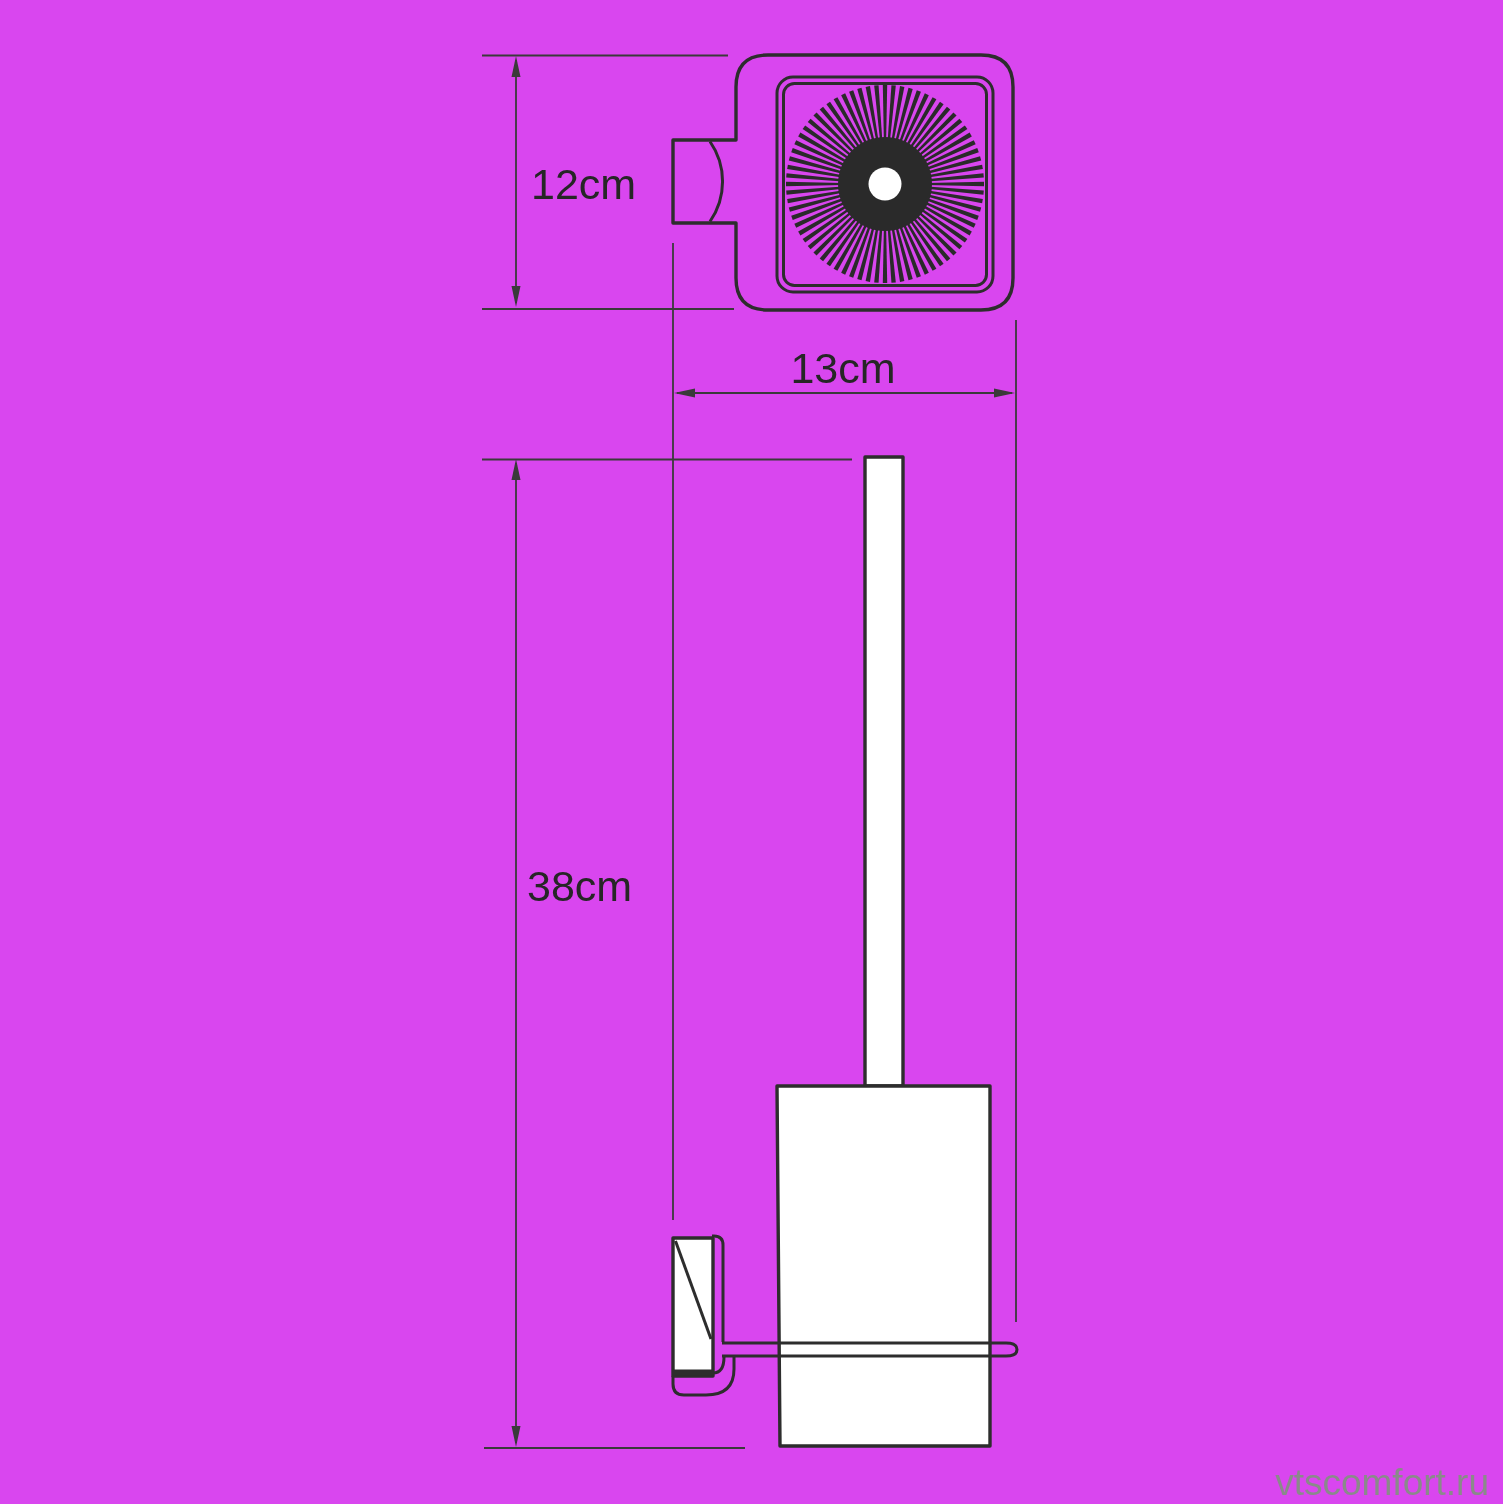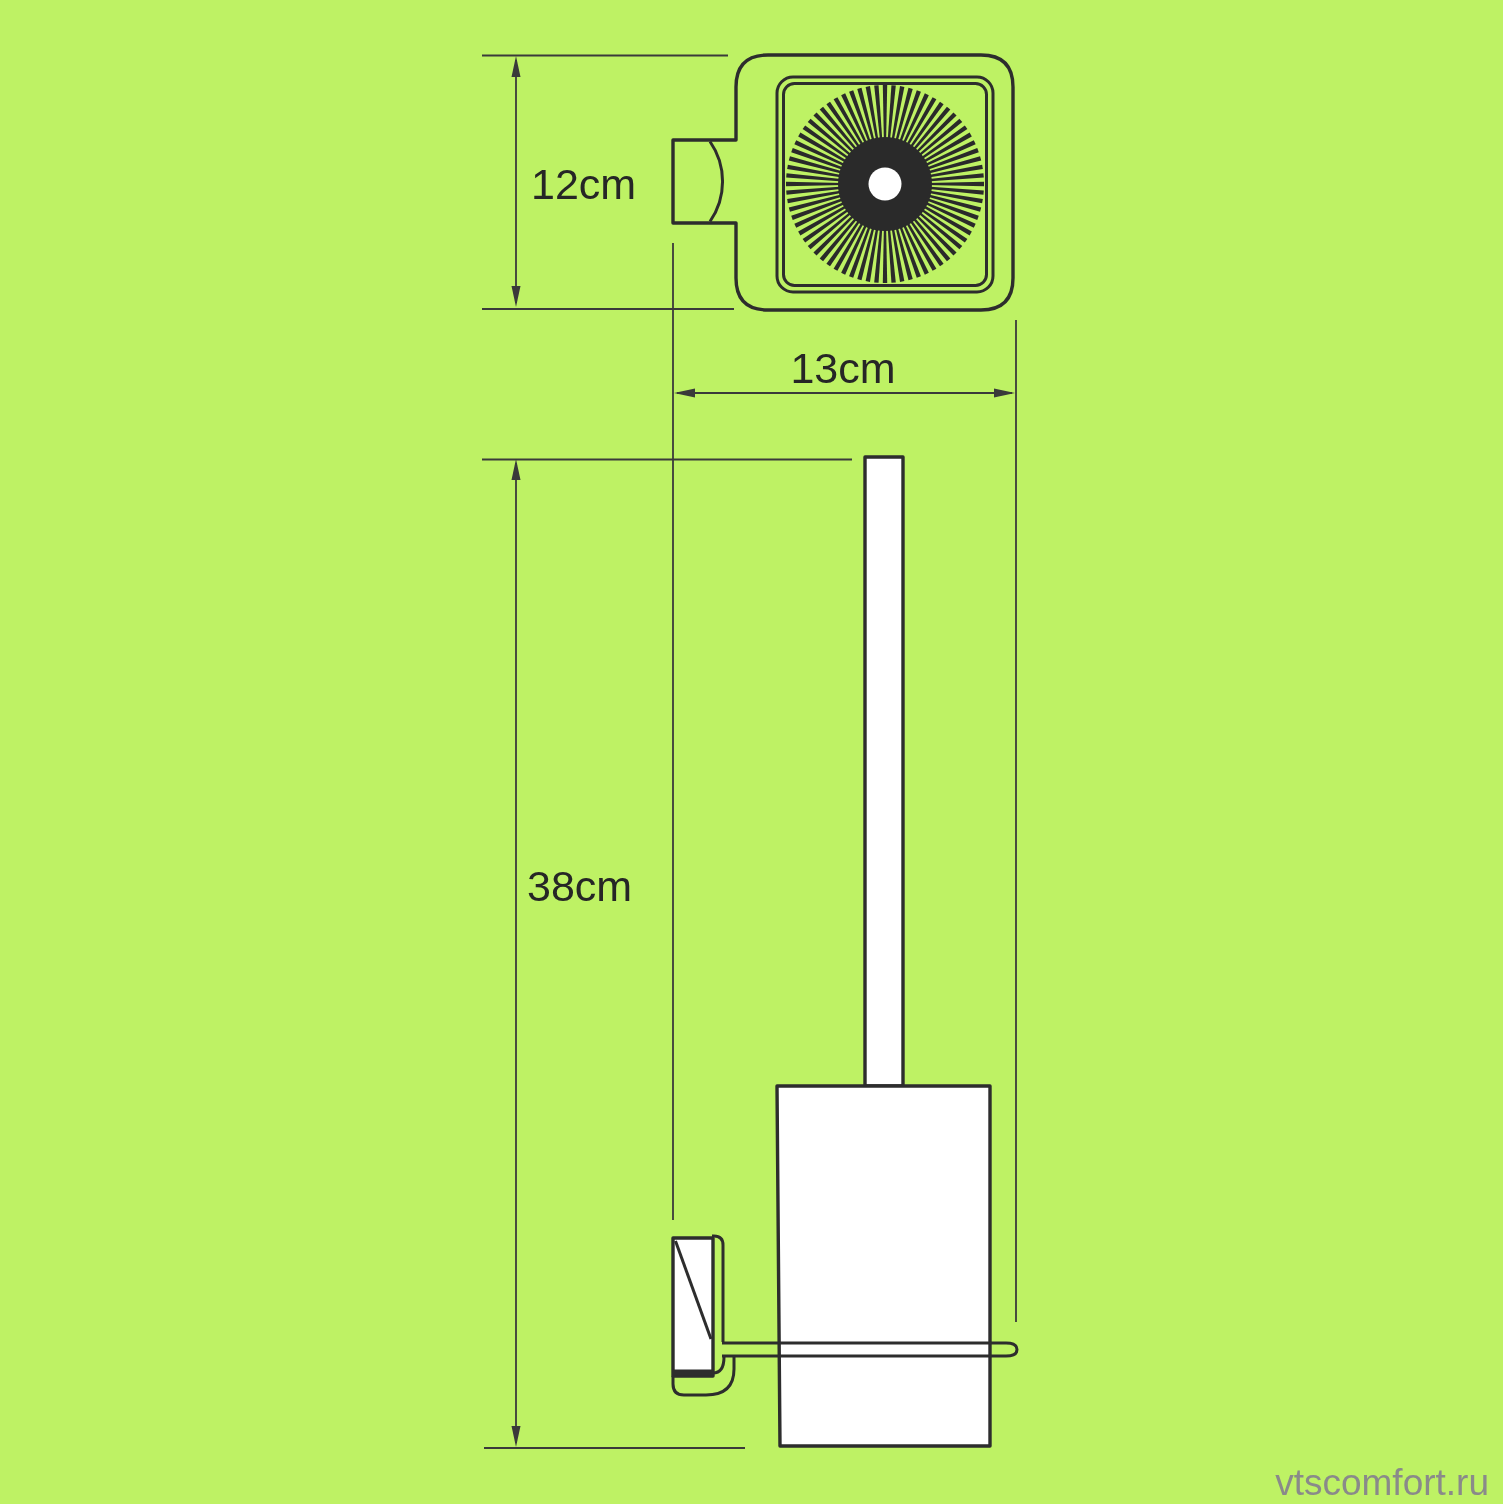--- a/index.html
+++ b/index.html
@@ -4,21 +4,21 @@
 <style>
   html, body {
     margin: 0;
     padding: 0;
     background: #ffffff;
   }
   .canvas {
     position: relative;
     width: 1503px;
     height: 1504px;
-    background: #bef264;
+    background: #d946ef;
     overflow: hidden;
     font-family: "Liberation Sans", "DejaVu Sans", sans-serif;
   }
   svg { display: block; }
 
   
   .ln      { stroke: #2d2d2d; fill: none; stroke-width: 3.4; stroke-linejoin: round; }
   .ln-thin { stroke: #2d2d2d; fill: none; stroke-width: 3;   stroke-linejoin: round; }
   .ln-fill { stroke: #2d2d2d; fill: #ffffff; stroke-width: 3.4; stroke-linejoin: round; }
   .thick   { stroke: #2d2d2d; fill: none; stroke-width: 6; }

